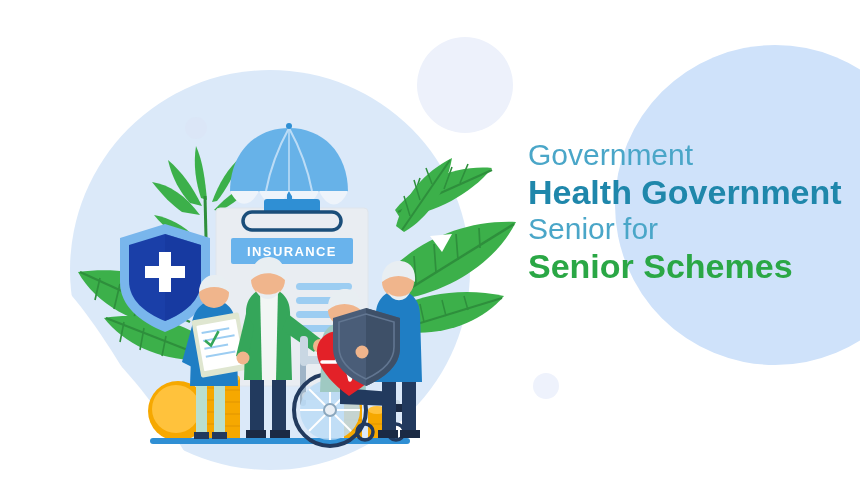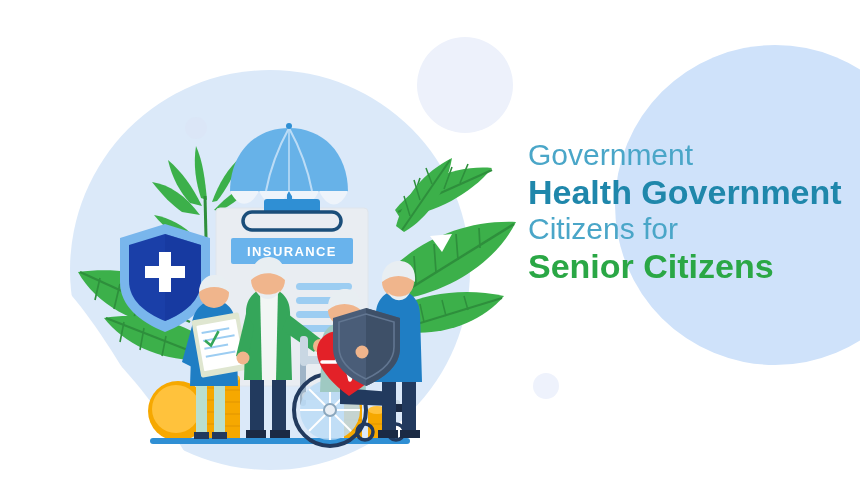--- a/index.html
+++ b/index.html
@@ -297,17 +297,17 @@
                  C 351 372, 339 362, 339 347 L 339 322 Z" fill="none" stroke="#627691" stroke-width="1.6"></path>
       </g>
       <circle cx="362" cy="352" r="6.5" fill="#f0b58c"></circle>
     </g>
 
   </svg>
 
   <div class="headline">
     <span class="hl-line hl-l1" style="color:#4aa6c8">Government</span>
     <span class="hl-line hl-l2" style="color:#1f87ab">Health Government</span>
-    <span class="hl-line hl-l3" style="color:#4aa6c8">Citizens for</span>
-    <span class="hl-line hl-l4" style="color:#2aa745">Senior Citizens</span>
+    <span class="hl-line hl-l3" style="color:#4aa6c8">Senior for</span>
+    <span class="hl-line hl-l4" style="color:#2aa745">Senior Schemes</span>
   </div>
 
 </div>
 
 </body></html>

